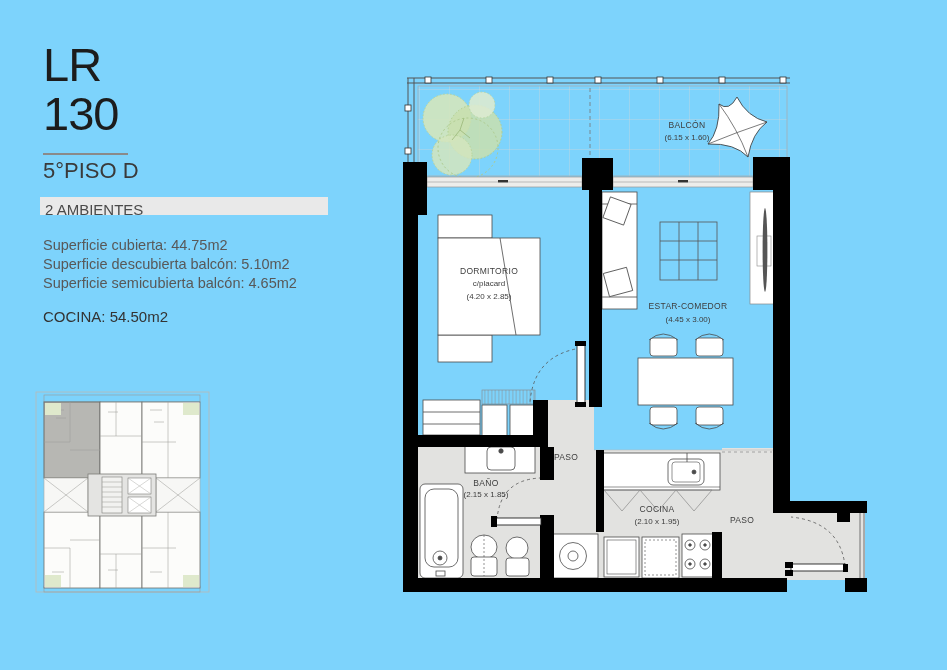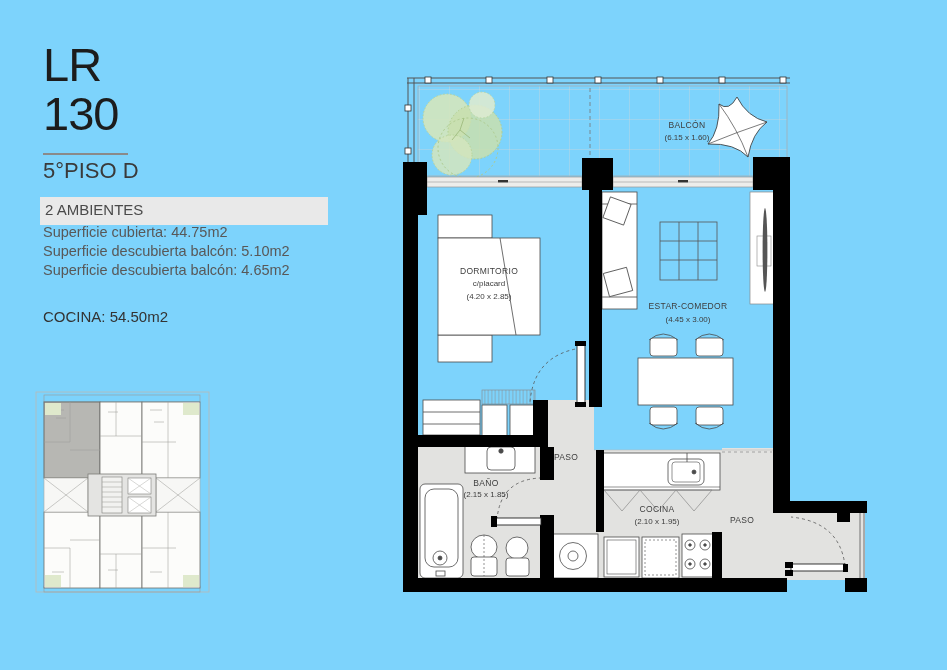--- a/index.html
+++ b/index.html
@@ -2,44 +2,44 @@
 <html><head>
 <meta charset="utf-8">
 <style>
   html,body{margin:0;padding:0;background:#fff;}
   .page{position:relative;width:947px;height:670px;background:#7dd3fc;overflow:hidden;
         font-family:"Liberation Sans", sans-serif;}
   .abs{position:absolute;}
   .code{left:43px;top:40px;font-size:47px;line-height:49px;color:#1c1c1c;letter-spacing:-1px;}
   .rule{left:43px;top:153px;width:85px;height:2px;background:#8a8a8a;}
   .floor{left:43px;top:158px;font-size:22px;color:#3a3a3a;}
-  .badge{left:40px;top:197px;width:283px;height:28px;background:#e9e9e9;color:#4a4a4a;
+  .badge{left:40px;top:197px;width:283px;height:18px;background:#e9e9e9;color:#4a4a4a;
          font-size:15px;line-height:25px;padding-left:5px;}
-  .areas{left:43px;top:223px;font-size:14.5px;line-height:19px;color:#585858;}
+  .areas{left:43px;top:236px;font-size:14.5px;line-height:19px;color:#585858;}
   .total{left:43px;top:308px;font-size:15px;color:#333333;}
   svg text{font-family:"Liberation Sans", sans-serif;fill:#3d3d3d;}
   .plabel{font-size:8.5px;letter-spacing:.3px;}
   .pdims{font-size:8px;}
 </style>
 </head>
 <body>
 
 <div class="page">
 
   <div class="abs code">
     <div>LR</div>
     <div>130</div>
   </div>
   <div class="abs rule"></div>
   <div class="abs floor">5°PISO D</div>
   <div class="abs badge">2 AMBIENTES</div>
   <div class="abs areas">
     <div>Superficie cubierta: 44.75m2</div>
     <div>Superficie descubierta balcón: 5.10m2</div>
-    <div>Superficie descubierta balcón: 4.65m2</div>
+    <div>Superficie semicubierta balcón: 4.65m2</div>
   </div>
   <div class="abs total">COCINA: 54.50m2</div>
 
   <svg class="abs" style="left:30px;top:388px" width="185" height="207" viewBox="0 0 185 207">
     <rect x="6" y="4" width="173" height="200" fill="none" stroke="#b9b9b5" stroke-width="0.8"></rect>
 
     <rect x="14" y="7" width="156" height="7" fill="none" stroke="#9a9a96" stroke-width="0.6"></rect>
     <rect x="14" y="198" width="156" height="6" fill="none" stroke="#9a9a96" stroke-width="0.6"></rect>
 
     <rect x="14" y="14" width="56" height="76" fill="#b7b7b3" stroke="#6e6e6a"></rect>

